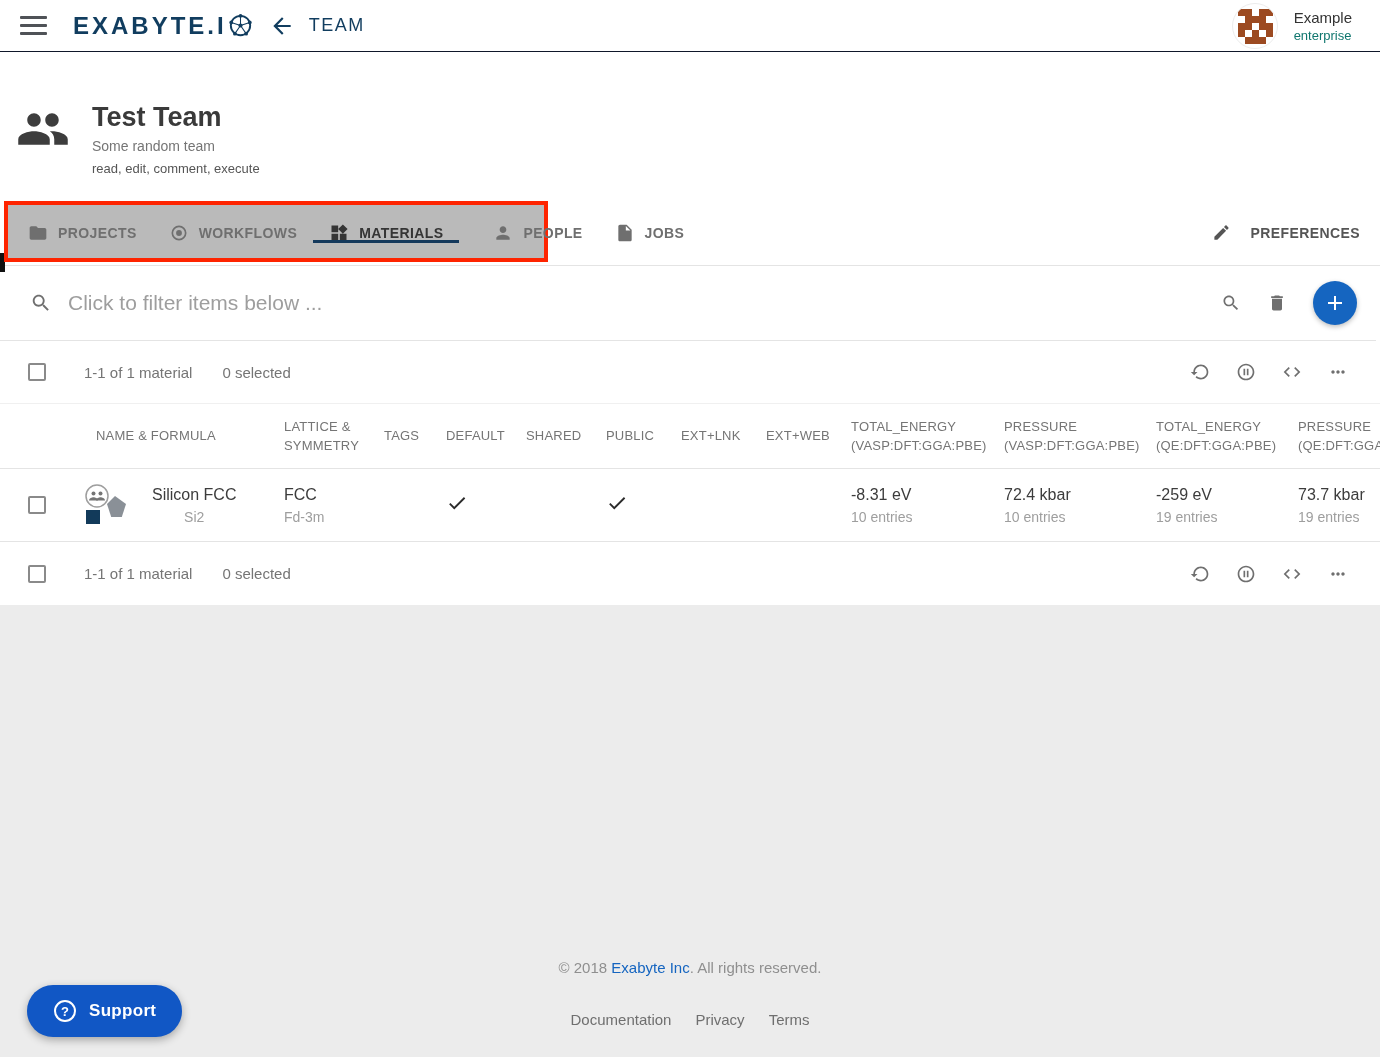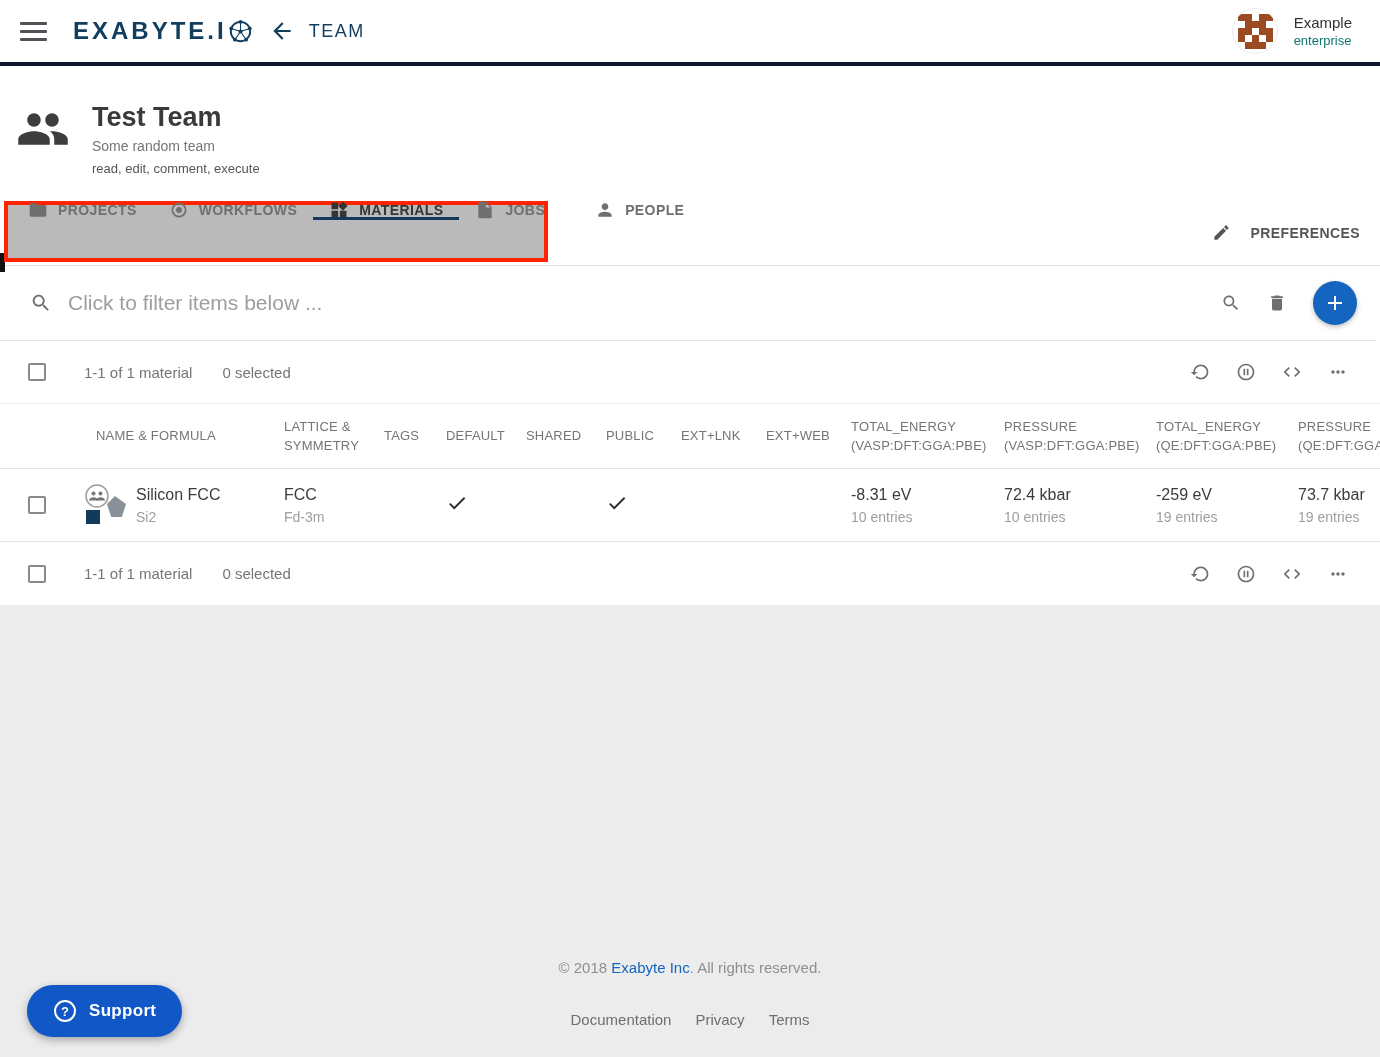--- a/index.html
+++ b/index.html
@@ -1,22 +1,22 @@
 <!DOCTYPE html>
 <html><head>
 <meta charset="utf-8">
 <style>
   * { margin:0; padding:0; box-sizing:border-box; }
   html,body { background:#fff; }
   body { font-family:"Liberation Sans", sans-serif; }
   .screen { position:relative; width:1380px; height:1057px; background:#fff; overflow:hidden; }
 
   
-  .topbar { position:absolute; top:0; left:0; right:0; height:66px; background:#fff;
-            border-bottom:4px solid #0f172a; display:flex; align-items:center; }
+  .topbar { position:absolute; top:0; left:0; right:0; height:52px; background:#fff;
+            border-bottom:1px solid #0f172a; display:flex; align-items:center; }
   .hamburger { margin-left:20px; width:27px; cursor:pointer; }
   .hamburger span { display:block; height:3px; background:#4f5257; margin:5px 0; border-radius:1px; }
   .logo { margin-left:26px; display:flex; align-items:center; cursor:pointer; }
   .logo-text { font-size:24px; font-weight:bold; letter-spacing:3px; color:#113d5f; }
   .logo-gear { margin-left:1px; }
   .back-arrow { margin-left:16px; cursor:pointer; }
   .page-label { margin-left:14px; font-size:18px; letter-spacing:1.5px; color:#113d5f; }
   .account { margin-left:auto; margin-right:28px; display:flex; align-items:center; gap:16px; cursor:pointer; }
   .avatar-wrap { width:46px; height:46px; border-radius:50%; border:1px solid #ececec; overflow:hidden; background:#fff; }
   .account-name { font-size:15px; color:#333; }
@@ -27,21 +27,21 @@
   .team-icon { position:absolute; left:16px; top:36px; }
   .team-title { position:absolute; left:92px; top:36px; font-size:27px; color:#3a3a3a; }
   .team-desc { position:absolute; left:92px; top:72px; font-size:14px; color:#757575; }
   .team-perms { position:absolute; left:92px; top:95px; font-size:13px; color:#555; }
 
   
   .tabbar { position:absolute; top:200px; left:0; right:0; height:66px; background:#fff;
             border-bottom:1px solid #e4e4e4; }
   .annotation-box { position:absolute; left:4px; top:1px; width:544px; height:61px;
             background:rgba(0,0,0,0.27); border:4px solid #fe2400; z-index:1; }
-  .tabs { position:relative; z-index:2; display:flex; height:100%; align-items:flex-start; padding-left:12px; }
+  .tabs { position:relative; z-index:2; display:flex; height:100%; align-items:center; padding-left:12px; }
   .tab { display:flex; align-items:center; gap:10px; padding:0 16px; color:#6f6f6f;
          font-size:14px; font-weight:bold; letter-spacing:0.4px; cursor:pointer; position:relative; }
   .tab svg { flex-shrink:0; }
   .tab.selected { color:#353535; }
   .tab.selected::after { content:""; position:absolute; left:0; right:0; bottom:0; height:3px; background:#14395c; }
   .tab-people { margin-left:18px; }
   .preferences { position:absolute; right:20px; top:0; height:100%; display:flex; align-items:center;
                  gap:20px; color:#555; font-size:14px; font-weight:bold; letter-spacing:0.4px;
                  cursor:pointer; z-index:2; }
 
@@ -84,21 +84,21 @@
   .col-public  { width:75px; }
   .col-extlnk  { width:85px; }
   .col-extweb  { width:85px; }
   .col-te1     { width:153px; }
   .col-p1      { width:152px; }
   .col-te2     { width:142px; }
   .col-p2      { width:160px; }
   .thead .col-name { padding-left:28px; }
   .th { font-size:13px; color:#757575; line-height:1.5; letter-spacing:0.2px; }
   .th span { display:block; }
-  .name-cell { display:flex; align-items:center; gap:6px; }
+  .name-cell { display:flex; align-items:center; gap:22px;text-align:center; }
   .cell-main { font-size:16px; color:#3c3c3c; }
   .cell-sub  { font-size:14px; color:#9e9e9e; margin-top:5px; }
 
   
   .bottom-area { position:absolute; top:605px; left:0; right:0; bottom:0; background:#ececec; }
   .copyright { position:absolute; top:354px; width:100%; text-align:center; font-size:15px; color:#8f8f8f; }
   .company-link { color:#1565c0; cursor:pointer; }
   .footer-links { position:absolute; top:406px; width:100%; display:flex; justify-content:center;
                   gap:24px; font-size:15px; color:#6f6f6f; }
   .footer-links span { cursor:pointer; }
@@ -195,31 +195,31 @@
             <circle cx="12" cy="12" r="3.5" fill="currentColor"></circle>
           </svg>
         <span>WORKFLOWS</span>
       </div>
       <div class="tab selected">
         <svg width="20" height="20" viewBox="0 0 24 24">
             <path fill="currentColor" d="M13 13v8h8v-8h-8zM3 21h8v-8H3v8zM3 3v8h8V3H3zm13.66-1.31L11 7.34 16.66 13l5.66-5.66-5.66-5.65z"></path>
           </svg>
         <span>MATERIALS</span>
       </div>
+      <div class="tab tab-people">
+        <svg width="20" height="20" viewBox="0 0 24 24">
+            <path fill="currentColor" d="M12 12c2.21 0 4-1.79 4-4s-1.79-4-4-4-4 1.79-4 4 1.79 4 4 4zm0 2c-2.67 0-8 1.34-8 4v2h16v-2c0-2.66-5.33-4-8-4z"></path>
+          </svg>
+        <span>PEOPLE</span>
+      </div>
       <div class="tab">
         <svg width="20" height="20" viewBox="0 0 24 24">
             <path fill="currentColor" d="M6 2c-1.1 0-1.99.9-1.99 2L4 20c0 1.1.89 2 1.99 2H18c1.1 0 2-.9 2-2V8l-6-6H6zm7 7V3.5L18.5 9H13z"></path>
           </svg>
         <span>JOBS</span>
-      </div>
-      <div class="tab tab-people">
-        <svg width="20" height="20" viewBox="0 0 24 24">
-            <path fill="currentColor" d="M12 12c2.21 0 4-1.79 4-4s-1.79-4-4-4-4 1.79-4 4 1.79 4 4 4zm0 2c-2.67 0-8 1.34-8 4v2h16v-2c0-2.66-5.33-4-8-4z"></path>
-          </svg>
-        <span>PEOPLE</span>
       </div>
     </div>
     <div class="preferences">
       <svg width="19" height="19" viewBox="0 0 24 24">
           <path fill="#555" d="M3 17.25V21h3.75L17.81 9.94l-3.75-3.75L3 17.25zM20.71 7.04c.39-.39.39-1.02 0-1.41l-2.34-2.34c-.39-.39-1.02-.39-1.41 0l-1.83 1.83 3.75 3.75 1.83-1.83z"></path>
         </svg>
       <span>PREFERENCES</span>
     </div>
   </nav>
 

